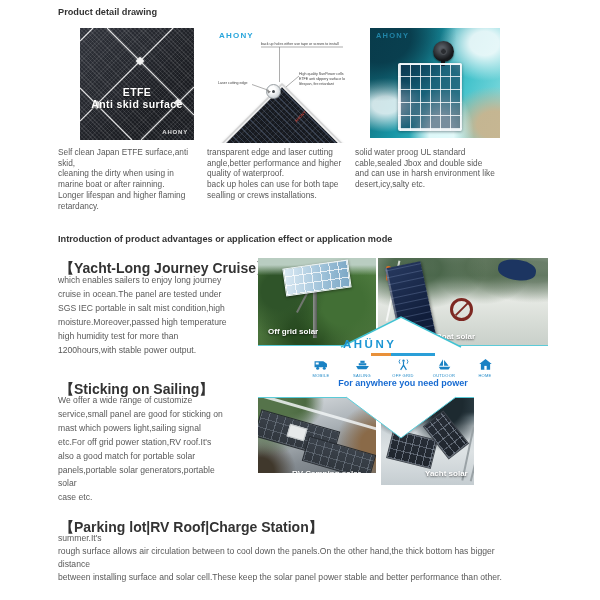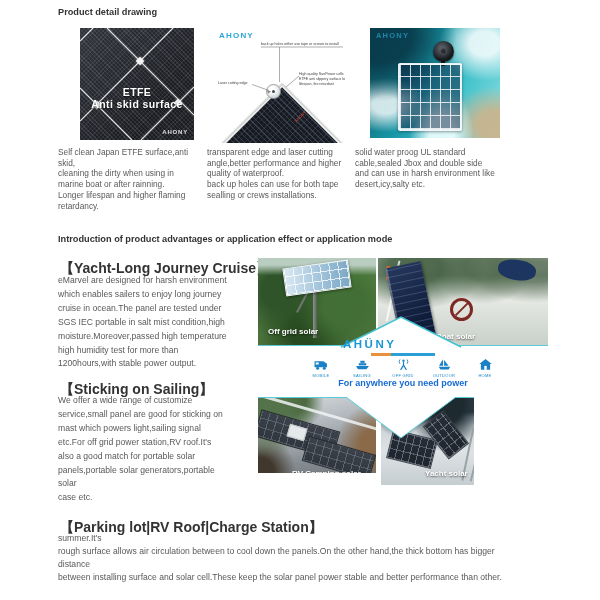--- a/index.html
+++ b/index.html
@@ -234,21 +234,20 @@
     <div class="tline">solid water proog UL standard</div>
     <div class="tline">cable,sealed Jbox and double side</div>
     <div class="tline">and can use in harsh environment like</div>
     <div class="tline">desert,icy,salty etc.</div>
   </div>
 
 <div class="abs h-title" style="left:58px;top:234px">Introduction of product advantages or application effect or application mode</div>
 
 <div class="abs sec-title" style="left:60px;top:260px">【Yacht-Long Journey Cruise】</div>
 <div class="abs sec" style="left:58px;top:274px">
-    <div class="tline">eMarvel are designed for harsh environment</div>
     <div class="tline">which enables sailers to enjoy long journey</div>
     <div class="tline">cruise in ocean.The panel are tested under</div>
     <div class="tline">SGS IEC portable in salt mist condition,high</div>
     <div class="tline">moisture.Moreover,passed high temperature</div>
     <div class="tline">high humidity test for more than</div>
     <div class="tline">1200hours,with stable power output.</div>
   </div>
 
 <div class="abs sec-title" style="left:60px;top:381px">【Sticking on Sailing】</div>
 <div class="abs sec" style="left:58px;top:394px">

